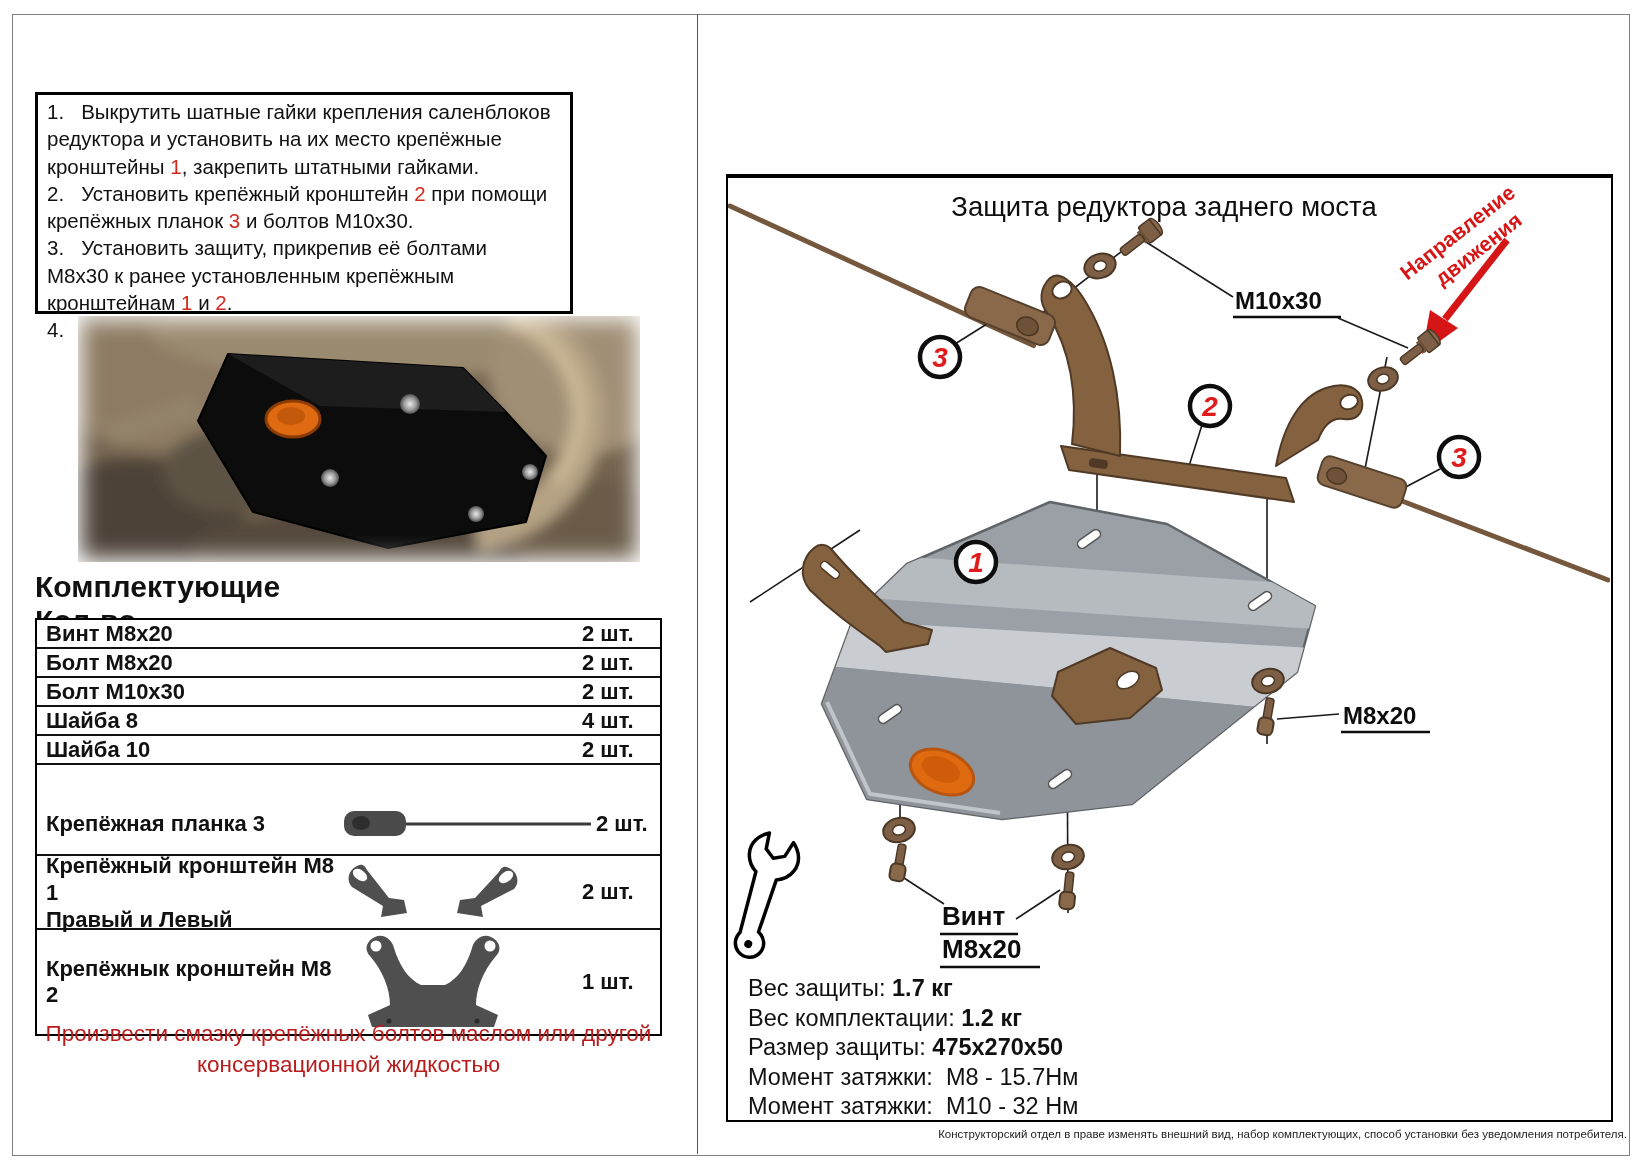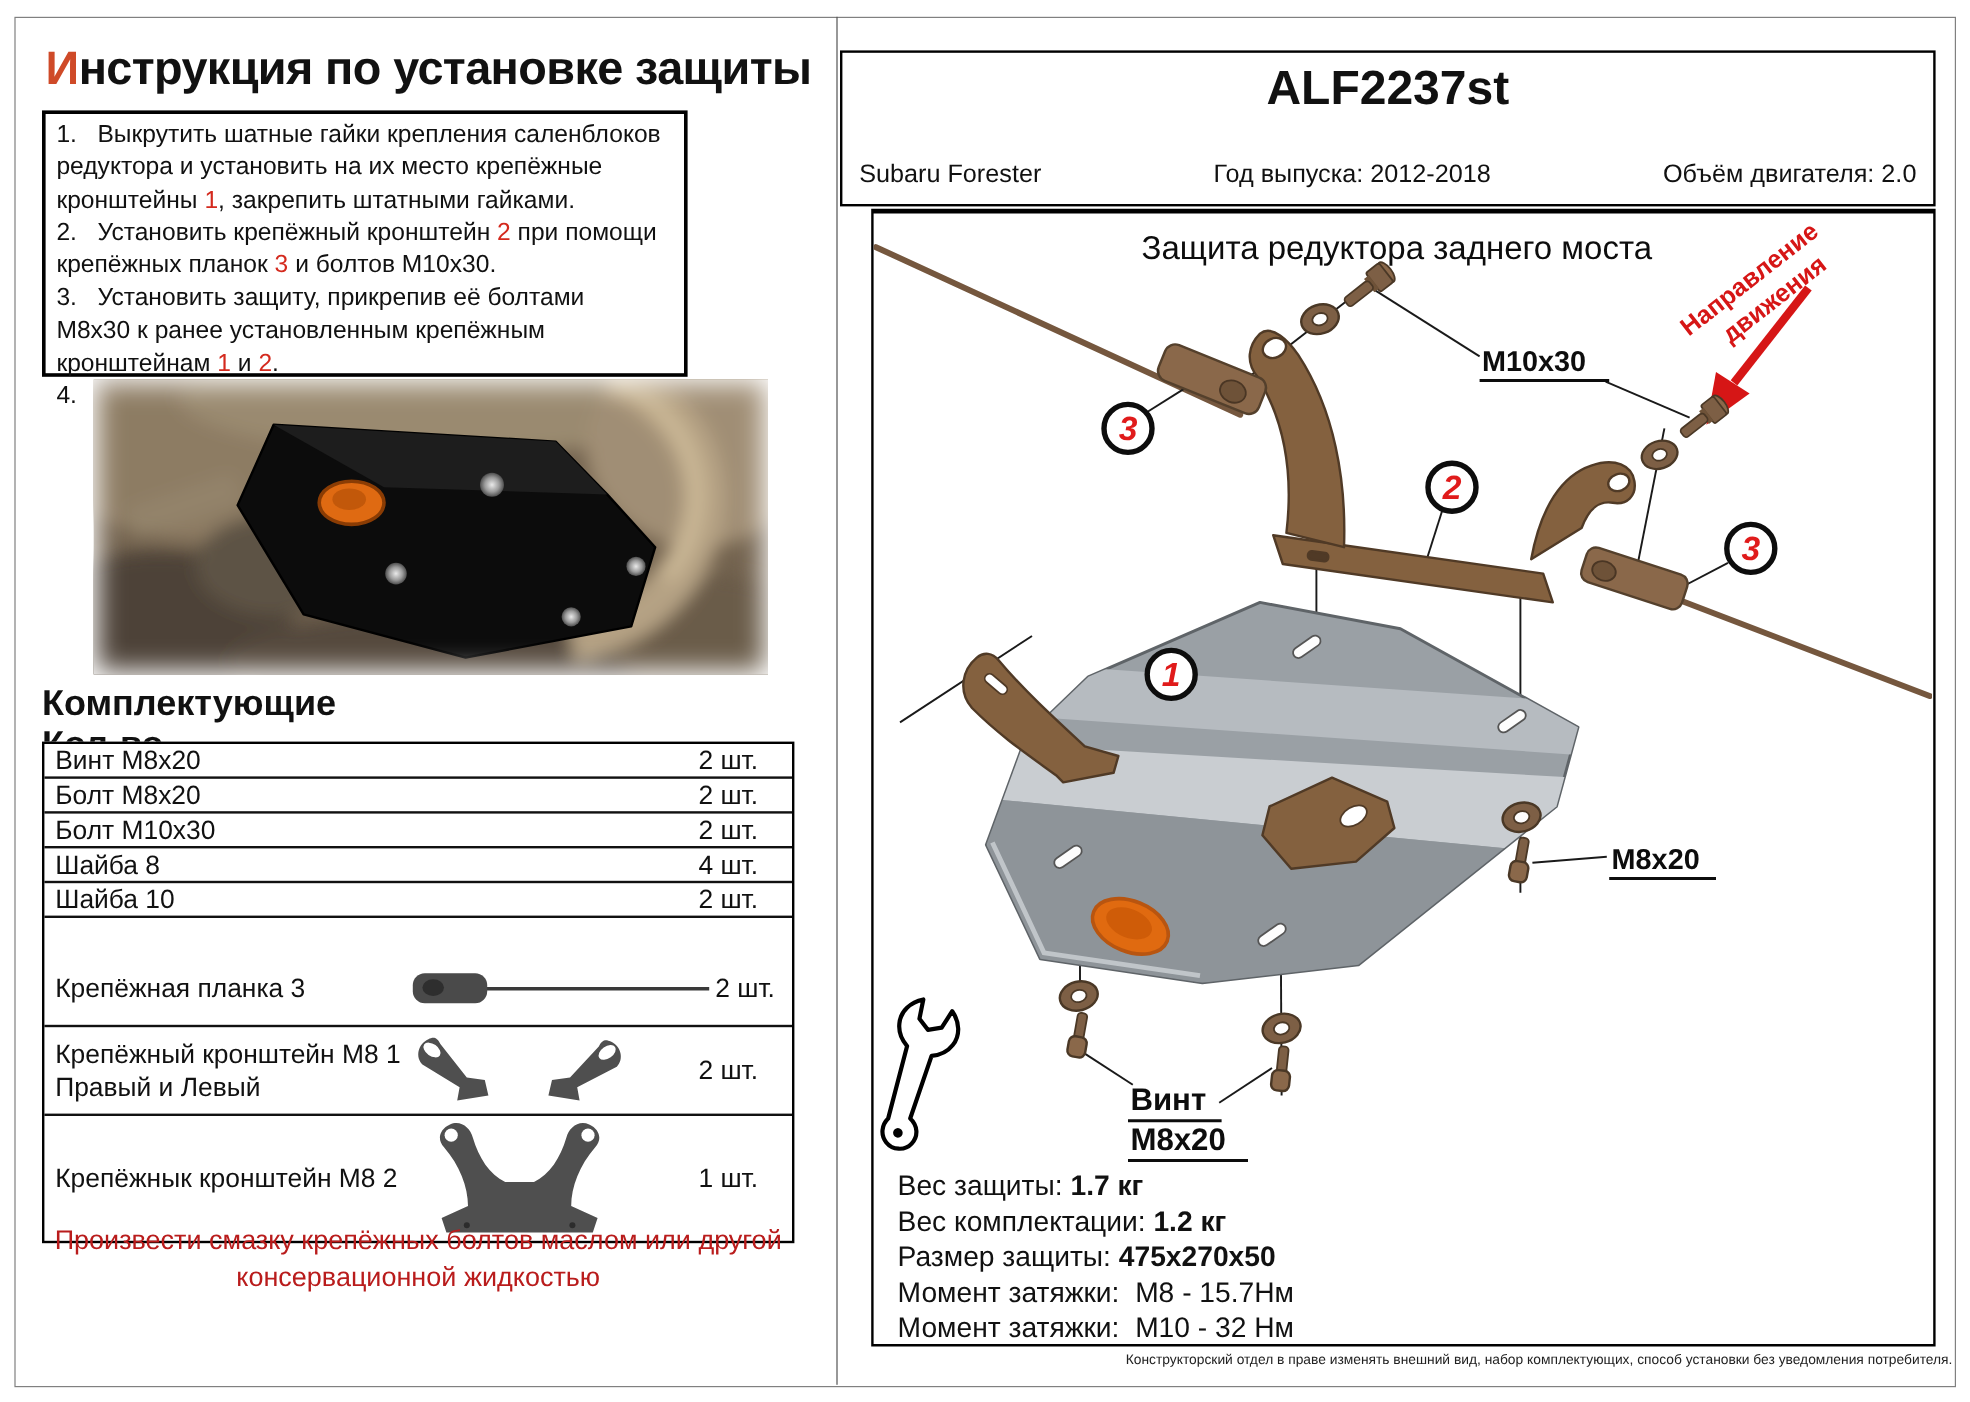--- a/index.html
+++ b/index.html
@@ -13,21 +13,21 @@
   .main-title{left:38px;top:36px;width:625px;font-size:39px;font-weight:bold;letter-spacing:-0.5px;white-space:nowrap;}
   .main-title .lead{color:#cf4a28;}
   .instr-box{left:35px;top:92px;width:538px;height:222px;border:3px solid #000;box-sizing:border-box;
              padding:3px 16px 0 9px;font-size:20.5px;line-height:27.3px;}
   .instr-box p{margin:0;white-space:pre-wrap;}
   .ref{color:#d42a1e;}
   .photo{left:78px;top:316px;width:562px;height:246px;}
   .parts-head{left:35px;top:570px;width:627px;display:flex;justify-content:space-between;
               font-size:30px;font-weight:bold;flex-direction:column;}
   .parts-table{left:35px;top:618px;width:627px;border:2.5px solid #000;box-sizing:border-box;background:#fff;}
-  .part-row{display:flex;align-items:center;border-bottom:2.5px solid #111;padding-left:9px;font-size:22px;box-sizing:border-box;}
+  .part-row{display:flex;align-items:center;border-bottom:2.5px solid #111;padding-left:9px;font-size:22px;box-sizing:border-box;font-weight:bold;}
   .part-row:last-child{border-bottom:none;border-radius:18px;}
   .pr-s{height:29px;}
   .p-qty{margin-left:auto;width:66px;text-align:left;margin-right:12px;flex:none;}
   .p-name{flex:none;}
   .p-name2 div{line-height:27px;}
   .p-draw{flex:none;}
   .note{left:35px;top:1018px;width:627px;text-align:center;color:#b91c1c;font-size:22.5px;line-height:31px;}
 
   
   .hdr-box{left:700px;top:42px;width:913px;height:130px;border:2.5px solid #000;box-sizing:border-box;}
@@ -42,21 +42,20 @@
   svg{display:block;}
   svg text{font-family:"Liberation Sans",sans-serif;}
 </style>
 </head>
 <body>
 
 <div class="page">
   <div class="abs page-border"></div>
   <div class="abs vdivider"></div>
 
-  <div class="abs main-title"><span class="lead">И</span><span>нструкция по установке защиты</span></div>
 
   <div class="abs instr-box">
     <p><span>1.   Выкрутить шатные гайки крепления саленблоков редуктора и установить на их место крепёжные кронштейны </span><span class="ref">1</span><span>, закрепить штатными гайками.</span></p>
     <p><span>2.   Установить крепёжный кронштейн </span><span class="ref">2</span><span> при помощи крепёжных планок </span><span class="ref">3</span><span> и болтов М10х30.</span></p>
     <p><span>3.   Установить защиту, прикрепив её болтами М8х30 к ранее установленным крепёжным кронштейнам </span><span class="ref">1</span><span> и </span><span class="ref">2</span><span>.</span></p>
     <p><span>4.   Все точки крепления затянуть.</span></p>
   </div>
 
   <div class="abs photo">
     <svg width="562" height="246" viewBox="0 0 562 246">
@@ -163,28 +162,20 @@
           <circle cx="48" cy="88" r="2.5" fill="#2c2c2c"></circle>
           <circle cx="136" cy="88" r="2.5" fill="#2c2c2c"></circle>
         </svg>
       </span>
       <span class="p-qty">1 шт.</span>
     </div>
   </div>
 
   <div class="abs note">Произвести смазку крепёжных болтов маслом или другой консервационной жидкостью</div>
 
-  <div class="abs hdr-box">
-    <div class="hdr-code">ALF2237st</div>
-    <div class="hdr-row">
-      <span>Subaru Forester</span>
-      <span>Год выпуска: 2012-2018</span>
-      <span>Объём двигателя: 2.0</span>
-    </div>
-  </div>
 
   <div class="abs diagram-box">
     <svg width="882" height="941" viewBox="0 0 882 941">
       <defs>
         <g id="washer">
             <ellipse rx="16" ry="12" fill="#7d5f45" stroke="#4a3826" stroke-width="2"></ellipse>
             <ellipse rx="6.5" ry="5" fill="#fdfdfd" stroke="#4a3826" stroke-width="1.5"></ellipse>
           </g>
         <g id="screw">
             <rect x="-4" y="-20" width="8" height="22" rx="3" fill="#7d5f45" stroke="#4a3826" stroke-width="1.5"></rect>

